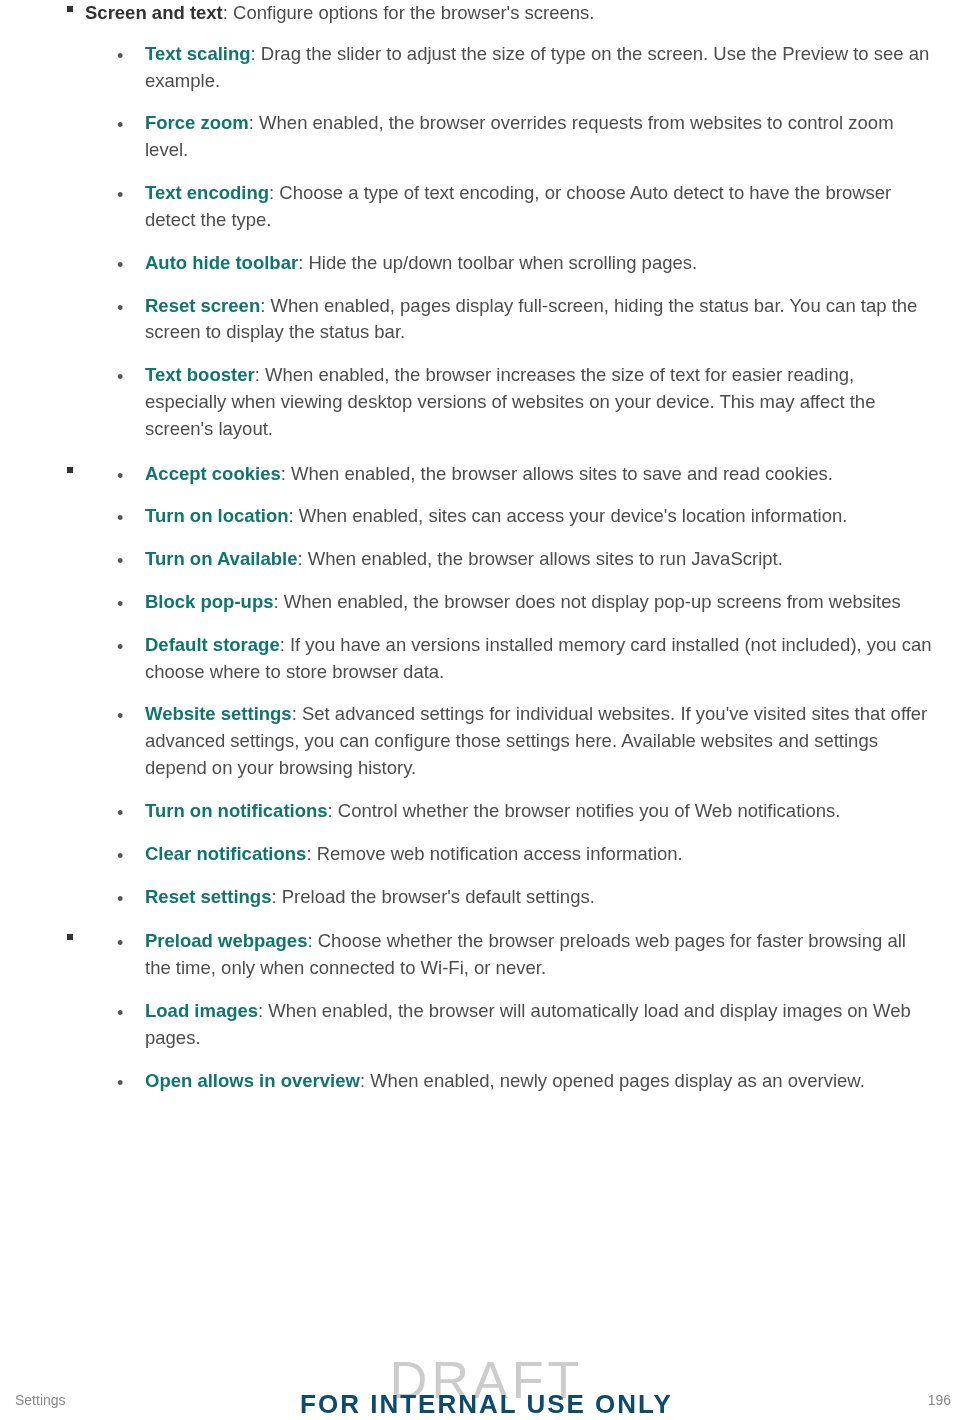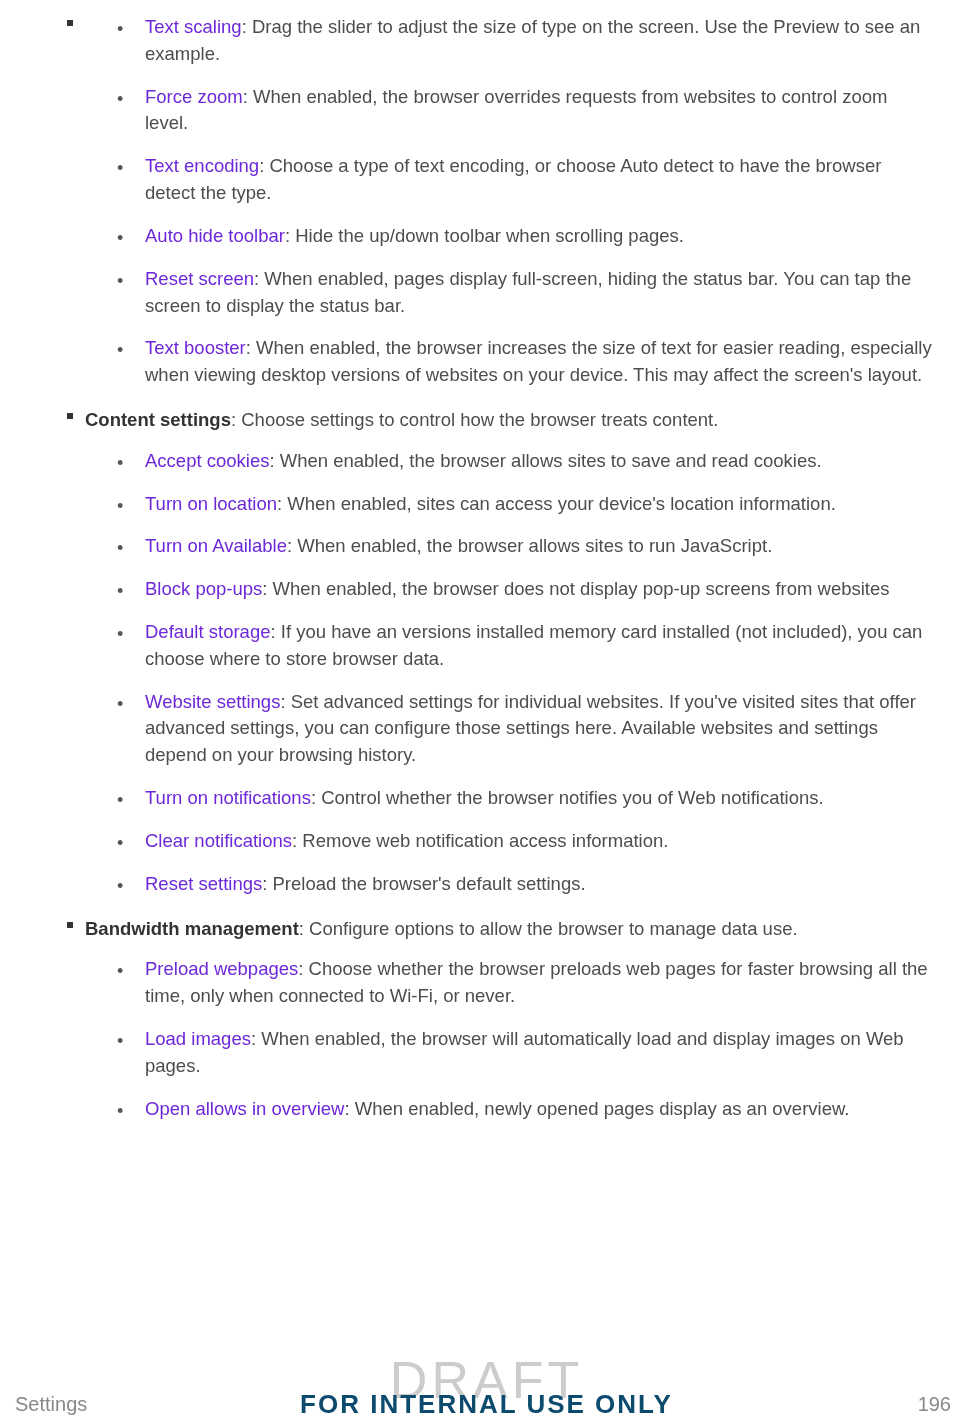--- a/index.html
+++ b/index.html
@@ -51,22 +51,22 @@
       color: #4d4d4d;
     }
     .sub-bullet {
       position: absolute;
       left: 0;
       top: 2px;
       font-size: 18px;
       color: #555;
     }
     .sub-title {
-      font-weight: normal;
-      color: #6d28d9;
+      font-weight: bold;
+      color: #0f766e;
     }
     .watermark-draft {
       position: absolute;
       bottom: 10px;
       left: 50%;
       transform: translateX(-50%);
       font-size: 52px;
       font-weight: 300;
       letter-spacing: 4px;
       color: #ccc;
@@ -81,63 +81,62 @@
       font-size: 26px;
       font-weight: bold;
       letter-spacing: 2px;
       color: #0c4a6e;
       white-space: nowrap;
       overflow: hidden;
       pointer-events: none;
     }
     .footer {
       position: absolute;
-      bottom: 4px;
+      bottom: 12px;
       left: 15px;
       right: 22px;
-      font-size: 20px;
+      font-size: 14px;
       color: #888;
     }
     .footer-right {
       float: right;
     }
   </style>
 </head>
 <body>
 
 <div class="content" id="content-root">
     <div class="section">
       <span class="section-bullet"></span>
+      <div><span class="section-title">Screen and text</span><span class="section-desc">: Configure options for the browser's screens.</span></div>
       <div class="sub-list">
         <div class="sub-item"><span class="sub-bullet">•</span><span class="sub-title">Text scaling</span><span>: Drag the slider to adjust the size of type on the screen. Use the Preview to see an example.</span></div>
         <div class="sub-item"><span class="sub-bullet">•</span><span class="sub-title">Force zoom</span><span>: When enabled, the browser overrides requests from websites to control zoom level.</span></div>
         <div class="sub-item"><span class="sub-bullet">•</span><span class="sub-title">Text encoding</span><span>: Choose a type of text encoding, or choose Auto detect to have the browser detect the type.</span></div>
         <div class="sub-item"><span class="sub-bullet">•</span><span class="sub-title">Auto hide toolbar</span><span>: Hide the up/down toolbar when scrolling pages.</span></div>
         <div class="sub-item"><span class="sub-bullet">•</span><span class="sub-title">Reset screen</span><span>: When enabled, pages display full-screen, hiding the status bar. You can tap the screen to display the status bar.</span></div>
         <div class="sub-item"><span class="sub-bullet">•</span><span class="sub-title">Text booster</span><span>: When enabled, the browser increases the size of text for easier reading, especially when viewing desktop versions of websites on your device. This may affect the screen's layout.</span></div>
       </div>
     </div>
     <div class="section">
       <span class="section-bullet"></span>
-      <div><span class="section-title">Content settings</span><span class="section-desc">: Choose settings to control how the browser treats content.</span></div>
       <div class="sub-list">
         <div class="sub-item"><span class="sub-bullet">•</span><span class="sub-title">Accept cookies</span><span>: When enabled, the browser allows sites to save and read cookies.</span></div>
         <div class="sub-item"><span class="sub-bullet">•</span><span class="sub-title">Turn on location</span><span>: When enabled, sites can access your device's location information.</span></div>
         <div class="sub-item"><span class="sub-bullet">•</span><span class="sub-title">Turn on Available</span><span>: When enabled, the browser allows sites to run JavaScript.</span></div>
         <div class="sub-item"><span class="sub-bullet">•</span><span class="sub-title">Block pop-ups</span><span>: When enabled, the browser does not display pop-up screens from websites</span></div>
         <div class="sub-item"><span class="sub-bullet">•</span><span class="sub-title">Default storage</span><span>: If you have an versions installed memory card installed (not included), you can choose where to store browser data.</span></div>
         <div class="sub-item"><span class="sub-bullet">•</span><span class="sub-title">Website settings</span><span>: Set advanced settings for individual websites. If you've visited sites that offer advanced settings, you can configure those settings here. Available websites and settings depend on your browsing history.</span></div>
         <div class="sub-item"><span class="sub-bullet">•</span><span class="sub-title">Turn on notifications</span><span>: Control whether the browser notifies you of Web notifications.</span></div>
         <div class="sub-item"><span class="sub-bullet">•</span><span class="sub-title">Clear notifications</span><span>: Remove web notification access information.</span></div>
         <div class="sub-item"><span class="sub-bullet">•</span><span class="sub-title">Reset settings</span><span>: Preload the browser's default settings.</span></div>
       </div>
     </div>
     <div class="section">
       <span class="section-bullet"></span>
-      <div><span class="section-title">Bandwidth management</span><span class="section-desc">: Configure options to allow the browser to manage data use.</span></div>
       <div class="sub-list">
         <div class="sub-item"><span class="sub-bullet">•</span><span class="sub-title">Preload webpages</span><span>: Choose whether the browser preloads web pages for faster browsing all the time, only when connected to Wi-Fi, or never.</span></div>
         <div class="sub-item"><span class="sub-bullet">•</span><span class="sub-title">Load images</span><span>: When enabled, the browser will automatically load and display images on Web pages.</span></div>
         <div class="sub-item"><span class="sub-bullet">•</span><span class="sub-title">Open allows in overview</span><span>: When enabled, newly opened pages display as an overview.</span></div>
       </div>
     </div>
   </div>
 
 <div class="watermark-draft">DRAFT</div>
 <div class="watermark-sub">FOR INTERNAL USE ONLY</div>

